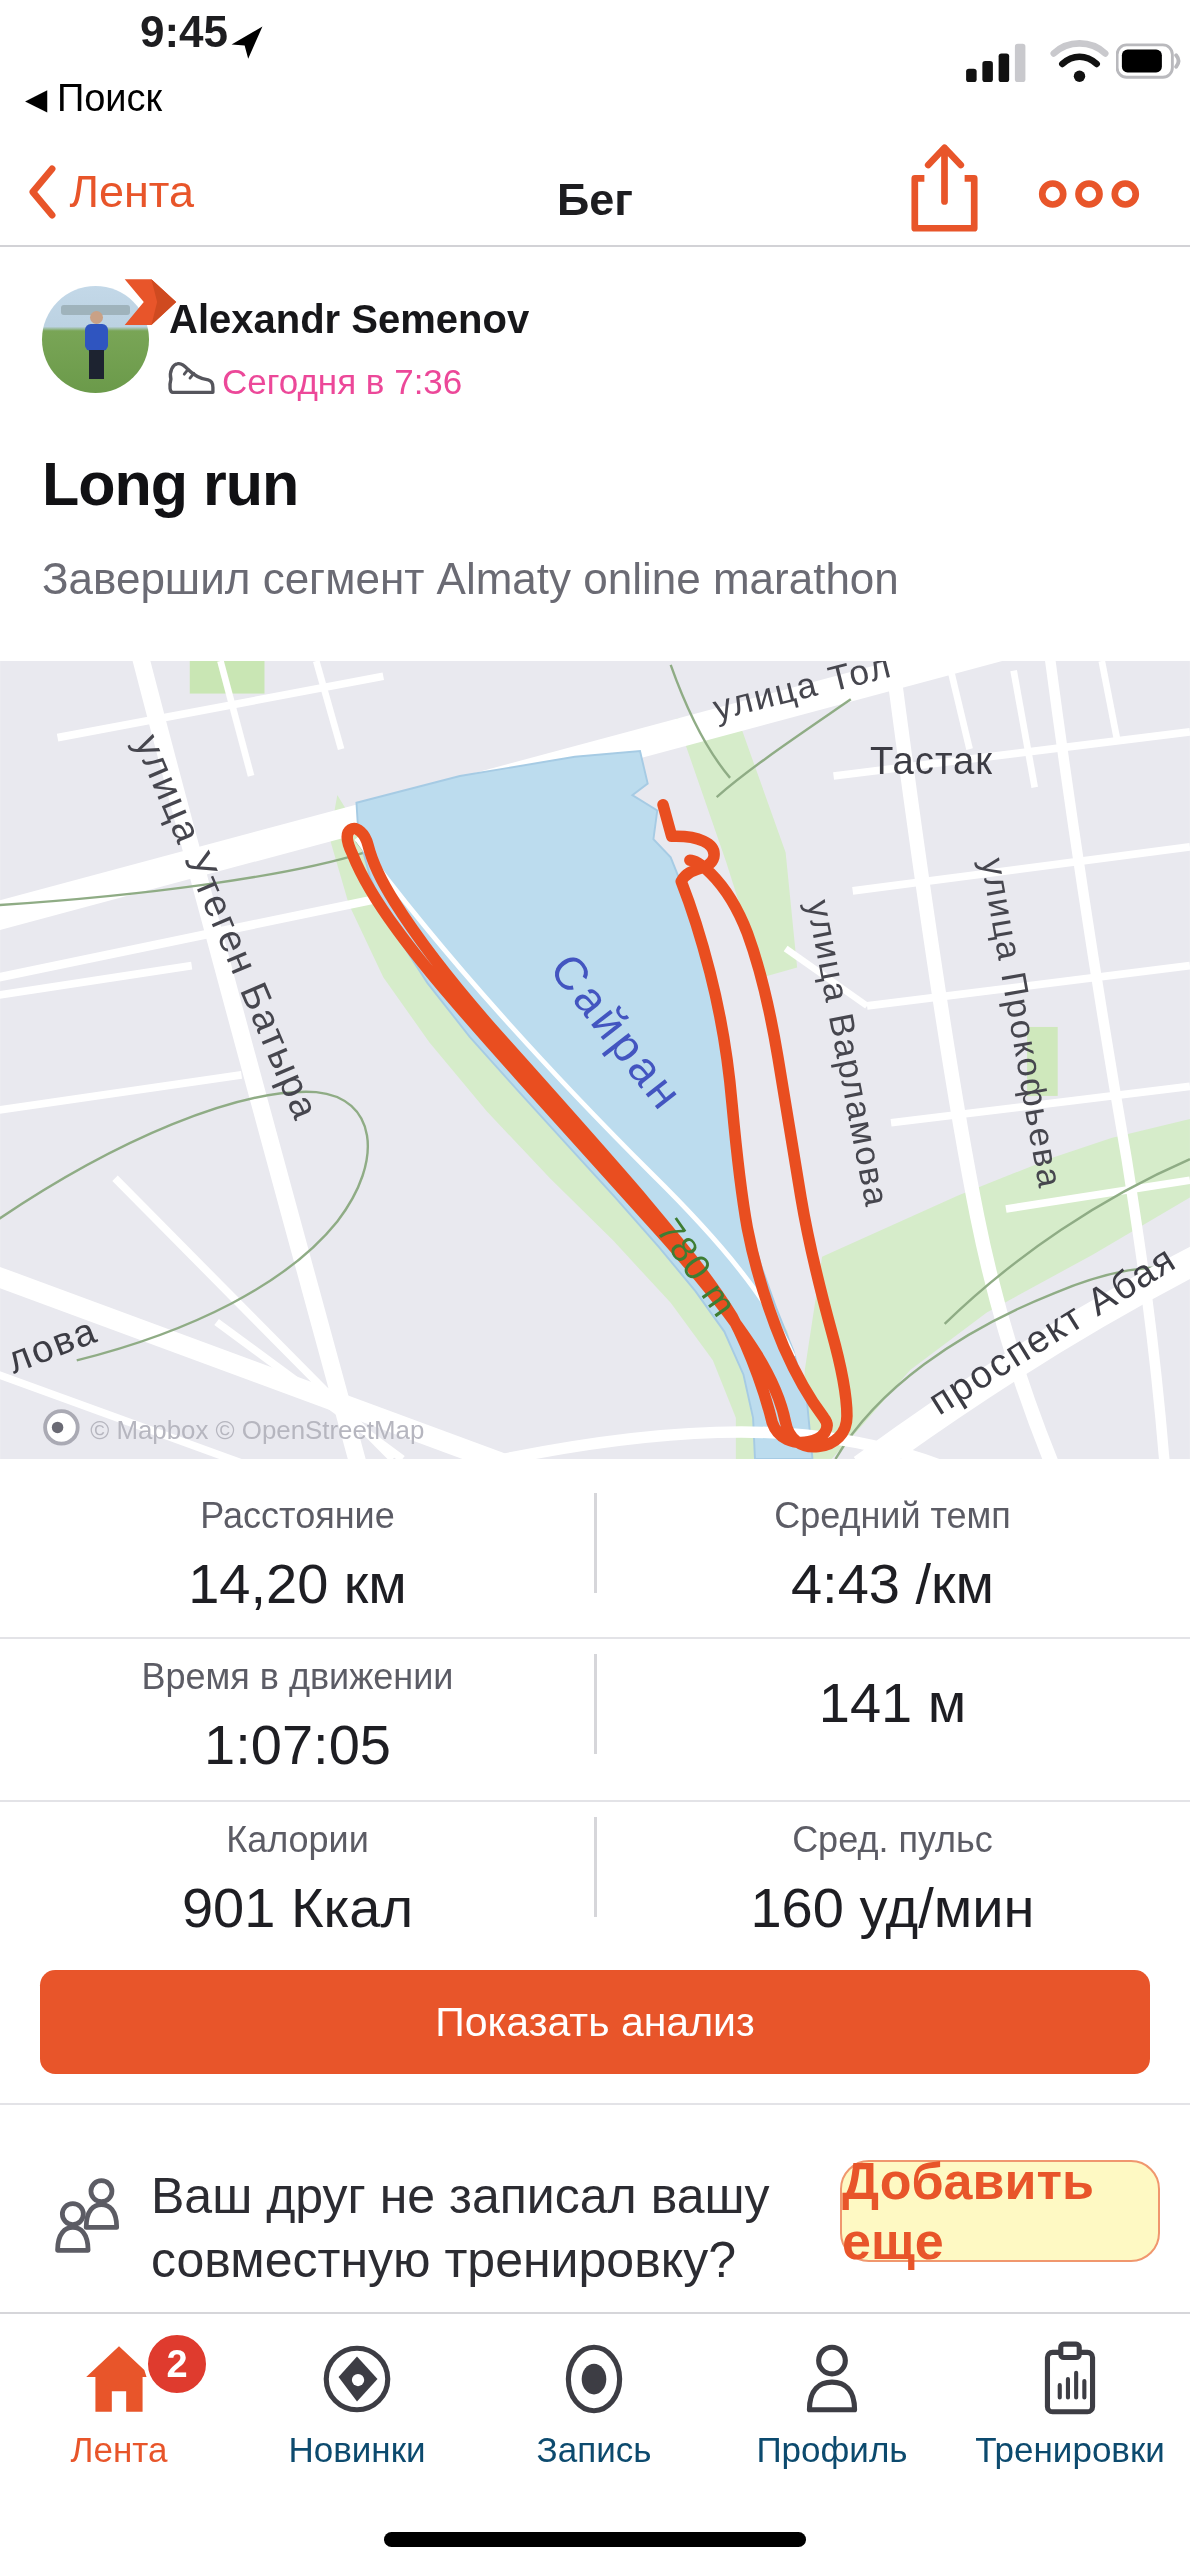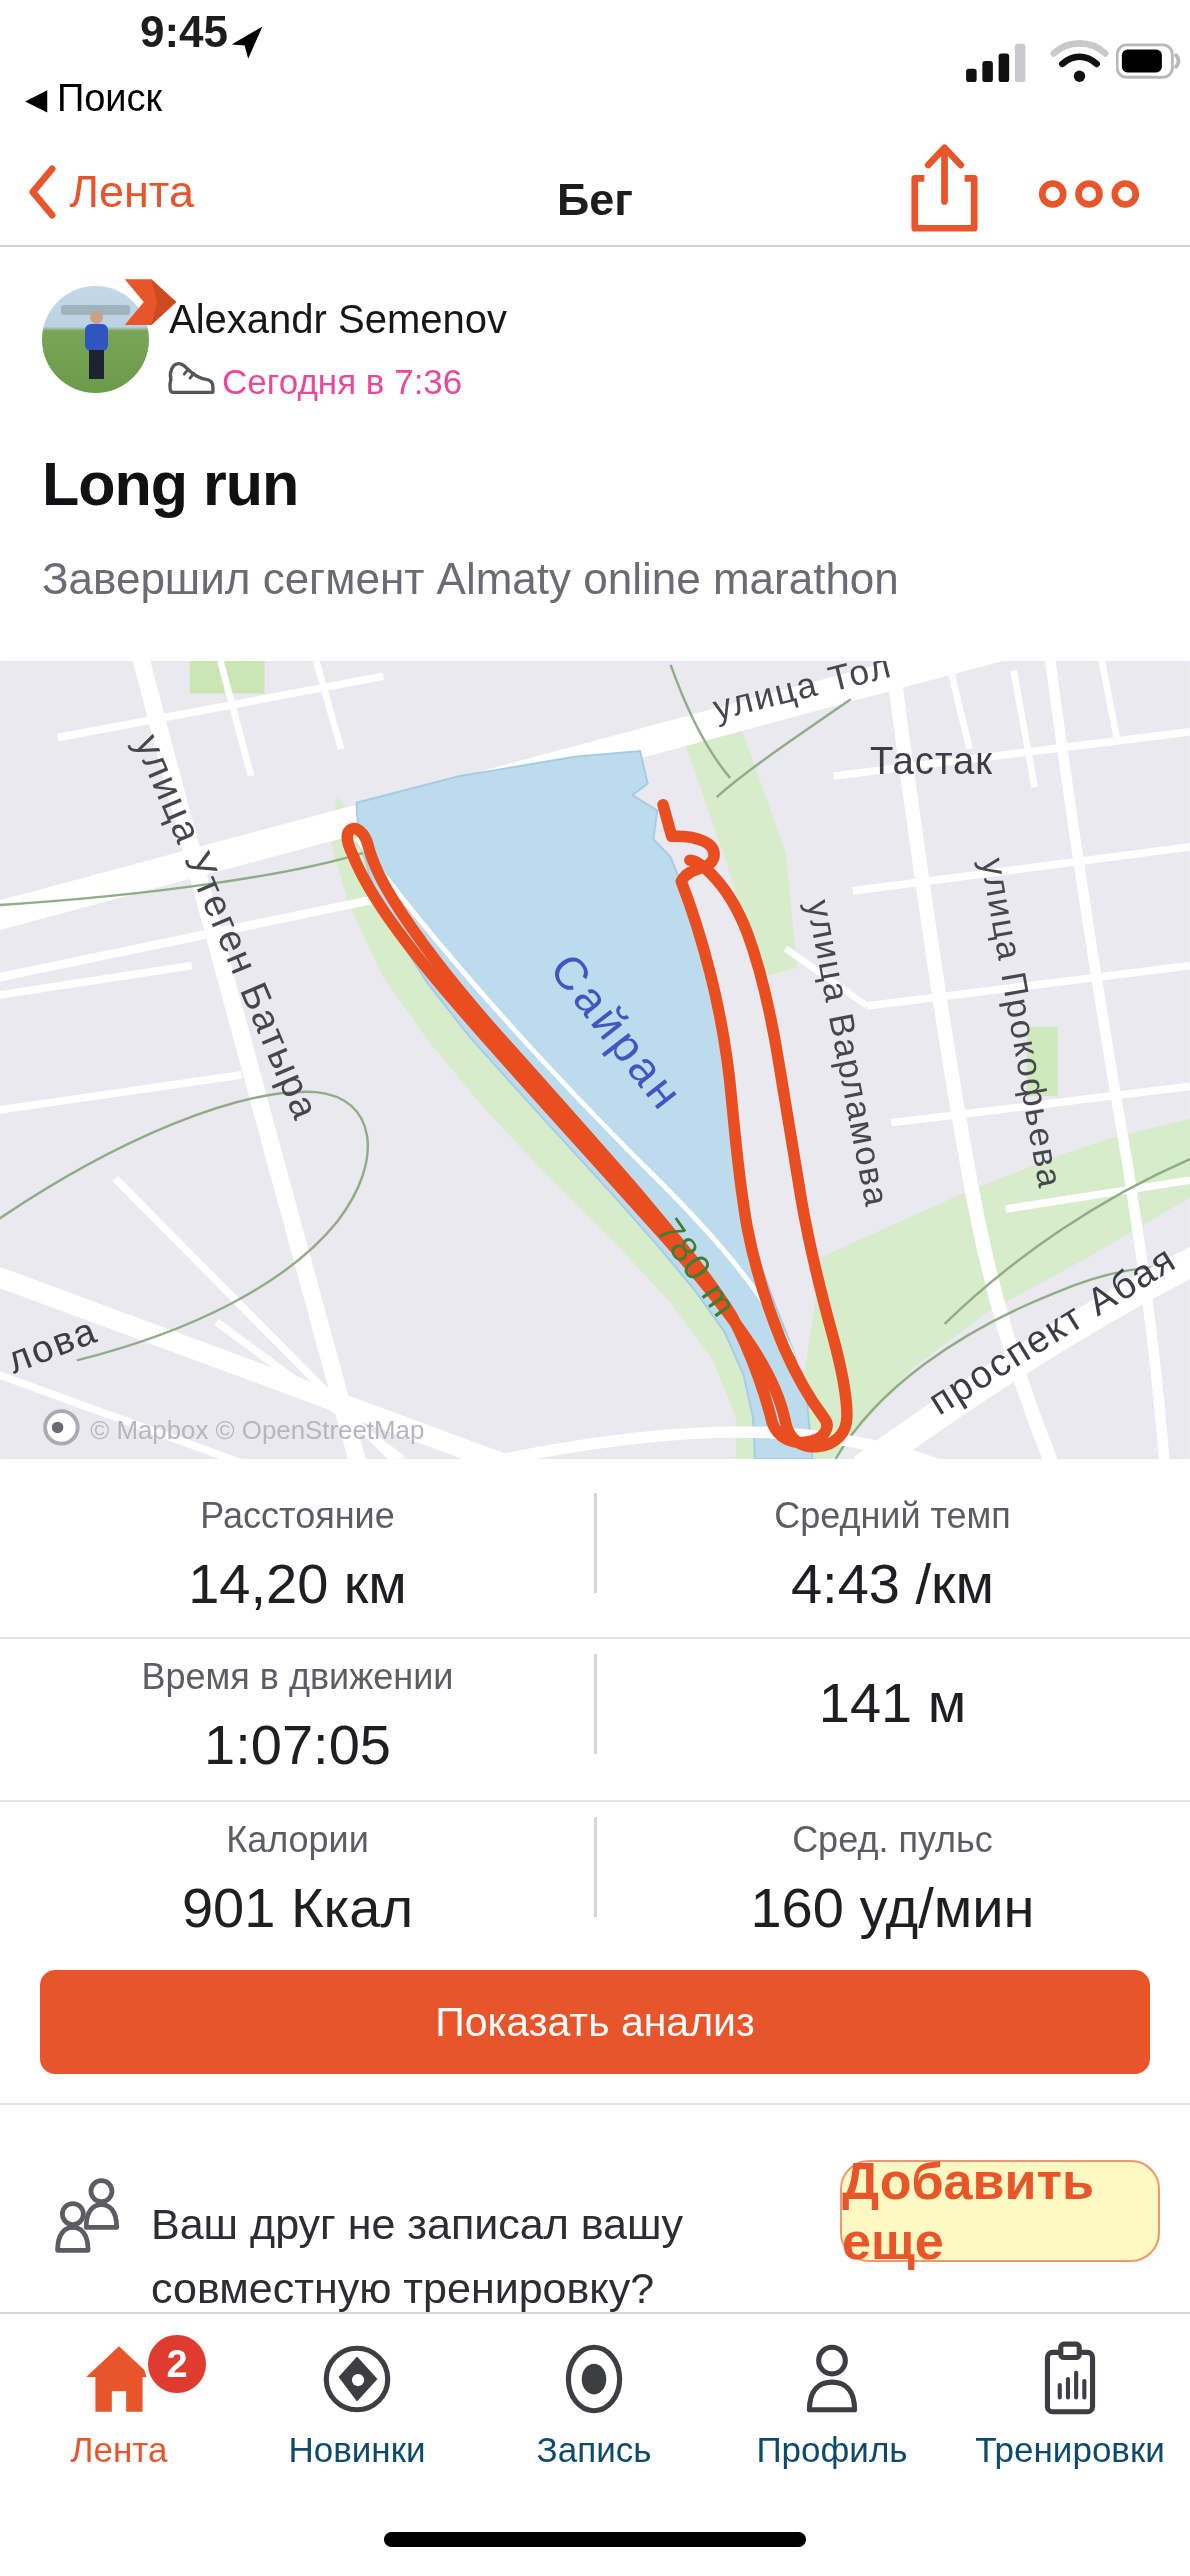--- a/index.html
+++ b/index.html
@@ -13,35 +13,35 @@
   .backapp .tri{font-size:29px;}
   
   .navback{left:27px;top:165px;display:flex;align-items:center;gap:13.4px;color:#e8552a;font-size:45px;}
   .navtitle{left:0;top:174px;width:1190px;text-align:center;font-size:45px;font-weight:700;color:#1d1d20;}
   
   .avatar{left:42px;top:286px;width:107px;height:107px;border-radius:50%;overflow:hidden;background:linear-gradient(180deg,#c3d8e8 0%,#bcd2e2 38%,#79a556 42%,#6b9a4a 100%);}
   .avatar .stand{position:absolute;left:19px;top:19px;width:69px;height:9.6px;background:#9fb3bc;border-radius:2.9px;}
   .avatar .head{position:absolute;left:48px;top:25px;width:13.4px;height:13.4px;border-radius:50%;background:#c9a186;}
   .avatar .torso{position:absolute;left:43px;top:38px;width:23px;height:27px;border-radius:5.8px;background:#2f55c0;}
   .avatar .legs{position:absolute;left:47px;top:64px;width:15.3px;height:29px;background:#1d2330;}
-  .uname{left:169px;top:297px;font-size:40px;font-weight:400;color:#17171a;}
+  .uname{left:169px;top:297px;font-size:40px;font-weight:700;color:#17171a;}
   .utime{left:222px;top:362px;font-size:35px;color:#ec4899;}
   .title{left:42px;top:449px;font-size:61px;font-weight:700;color:#111114;letter-spacing:-1px;}
   .subtitle{left:42px;top:554px;font-size:44px;color:#6b6b74;}
   
   .stat-row{position:absolute;left:0;width:1190px;display:flex;}
   .stat-cell{width:595px;text-align:center;}
   .stat-label{font-size:36px;color:#5c5c65;}
   .stat-value{font-size:56px;color:#1e1e23;margin-top:14px;}
   .vdiv{position:absolute;left:594px;width:2.9px;height:100px;background:#d6d6da;}
   
   .cta{left:40px;top:1970px;width:1110px;height:104px;background:#e8552a;border-radius:15.3px;
        display:flex;align-items:center;justify-content:center;color:#fff;font-size:41px;font-weight:400;}
   
-  .fr-text{left:151px;top:2164px;width:671px;font-size:43px;color:#2c2c32;line-height:64px;margin-top:28px;}
+  .fr-text{left:151px;top:2164px;width:671px;font-size:50px;color:#2c2c32;line-height:64px;}
   .fr-btn{left:840px;top:2160px;width:316px;height:98px;border:2.9px solid #f0976e;border-radius:29px;
           display:flex;align-items:center;justify-content:center;color:#e8552a;font-size:52px;font-weight:700;background:#fef9c3;}
   
   .tab{position:absolute;top:2338px;width:238px;text-align:center;}
   .tab .lbl{margin-top:5.8px;font-size:35px;color:#0c4a6e;}
   .tab.active .lbl{color:#e8552a;}
   .badge{position:absolute;left:144px;top:2331px;width:58px;height:58px;border-radius:50%;background:#df3b2e;
          color:#fff;font-size:38px;font-weight:700;display:flex;align-items:center;justify-content:center;border:4.8px solid #fff;}
   .homebar{left:384px;top:2532px;width:422px;height:15.3px;border-radius:8.6px;background:#000;}
   svg text{font-family:"Liberation Sans",sans-serif;}

